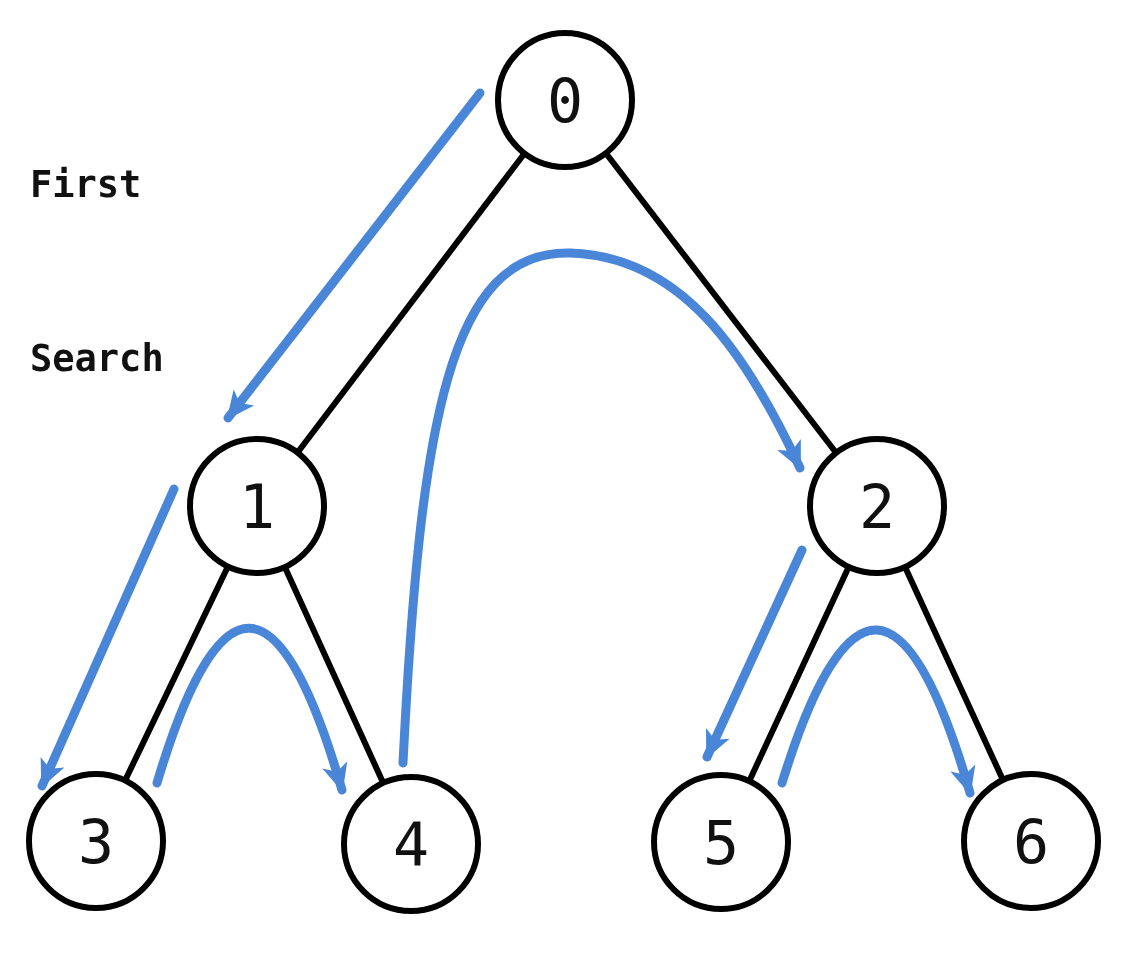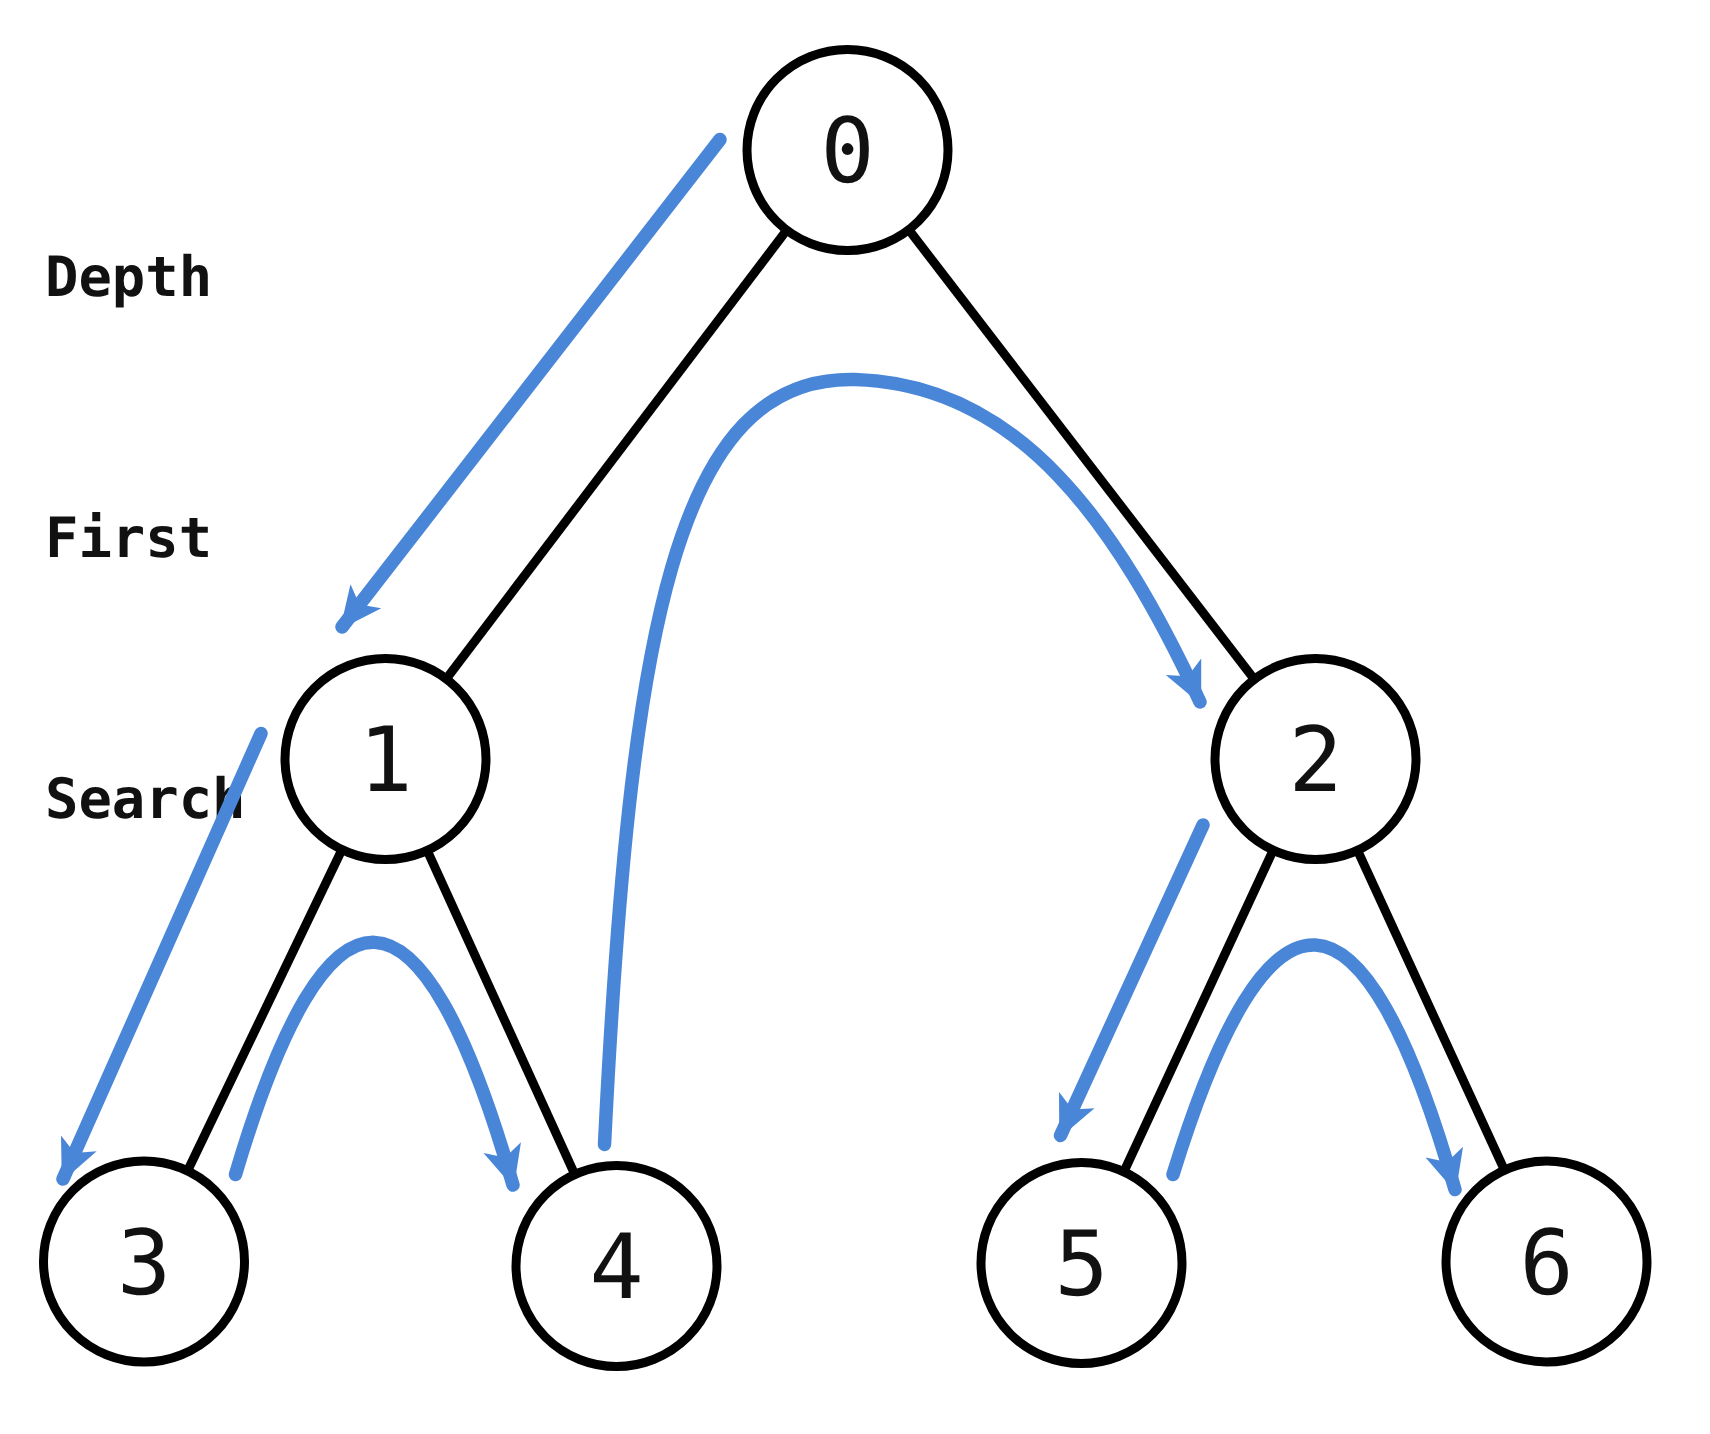--- a/index.html
+++ b/index.html
@@ -39,21 +39,20 @@
     font-size: 60px;
     fill: #111111;
   }
 </style>
 </head>
 <body>
 
 <div class="page">
 
   <div class="title">
-    <div>Depth</div>
     <div>First</div>
     <div>Search</div>
   </div>
 
   <svg class="diagram" viewBox="0 0 1140 956" xmlns="http://www.w3.org/2000/svg">
     <defs>
       <marker id="arrowhead" markerUnits="userSpaceOnUse" markerWidth="32" markerHeight="28" viewBox="0 0 32 28" refX="28" refY="14" orient="auto">
         <polygon id="arrowhead-poly" points="30,14 2,1 9,14 2,27" fill="#4a86d8"></polygon>
       </marker>
     </defs>

